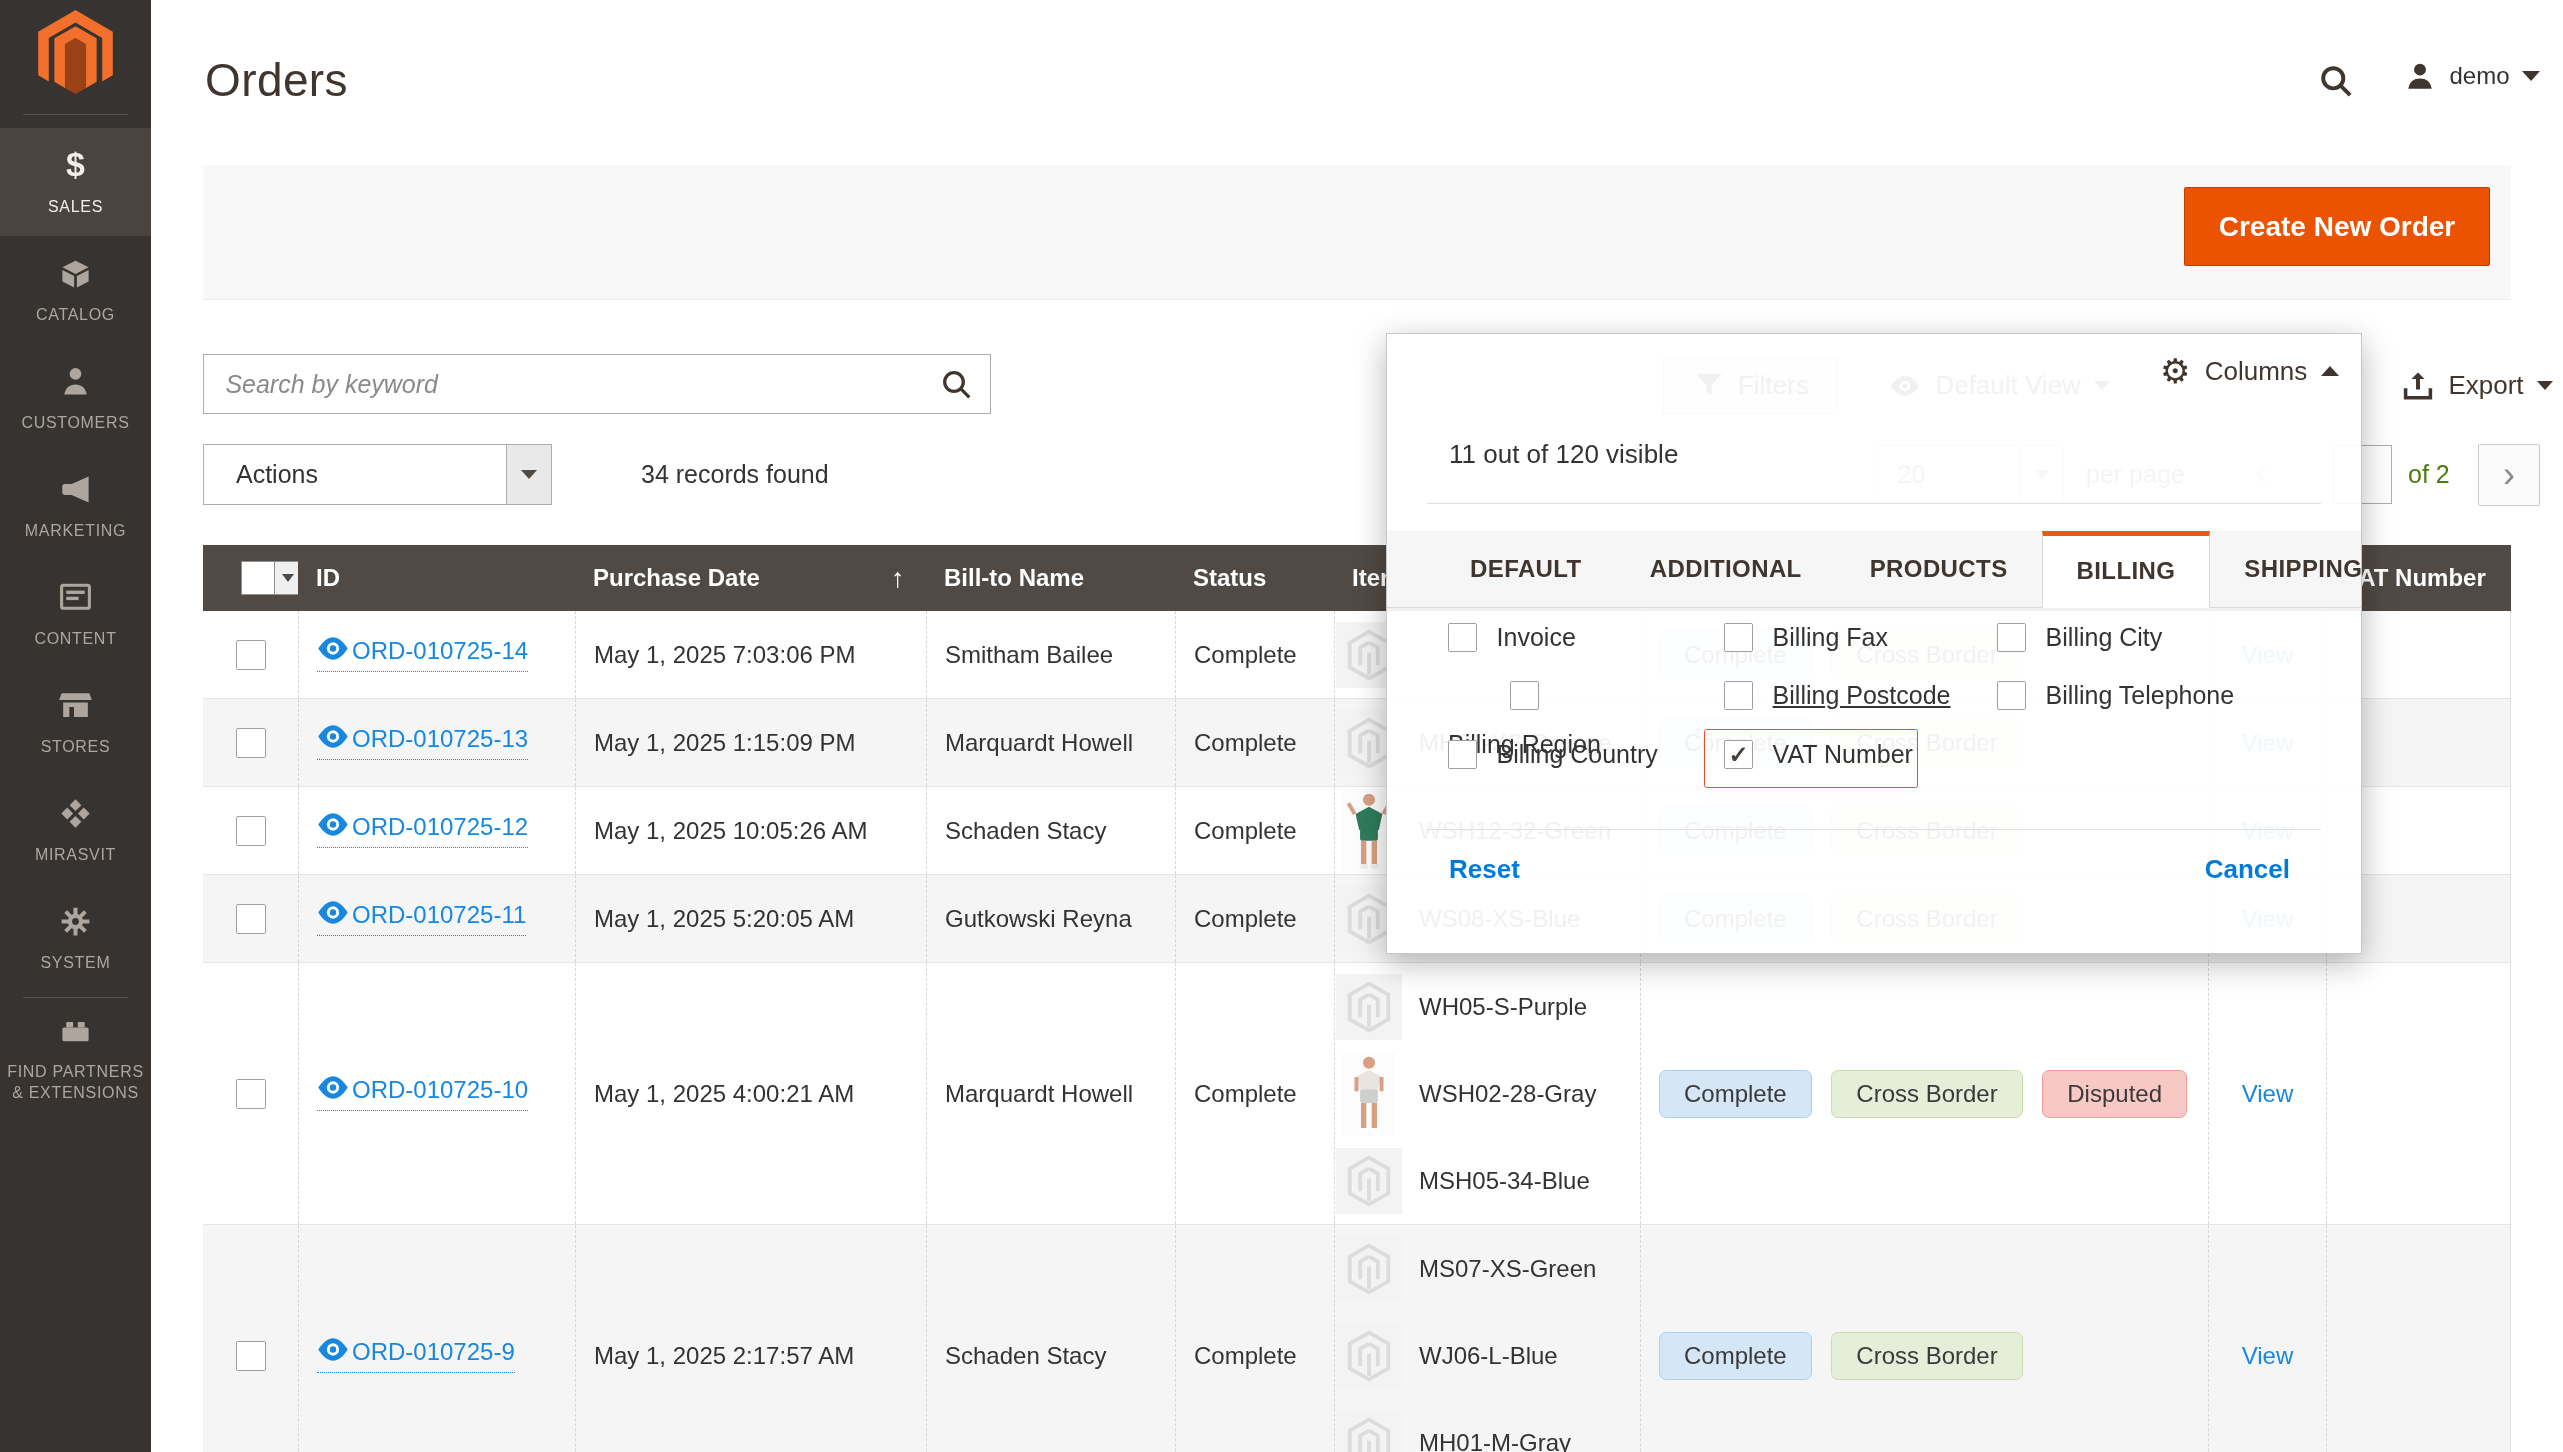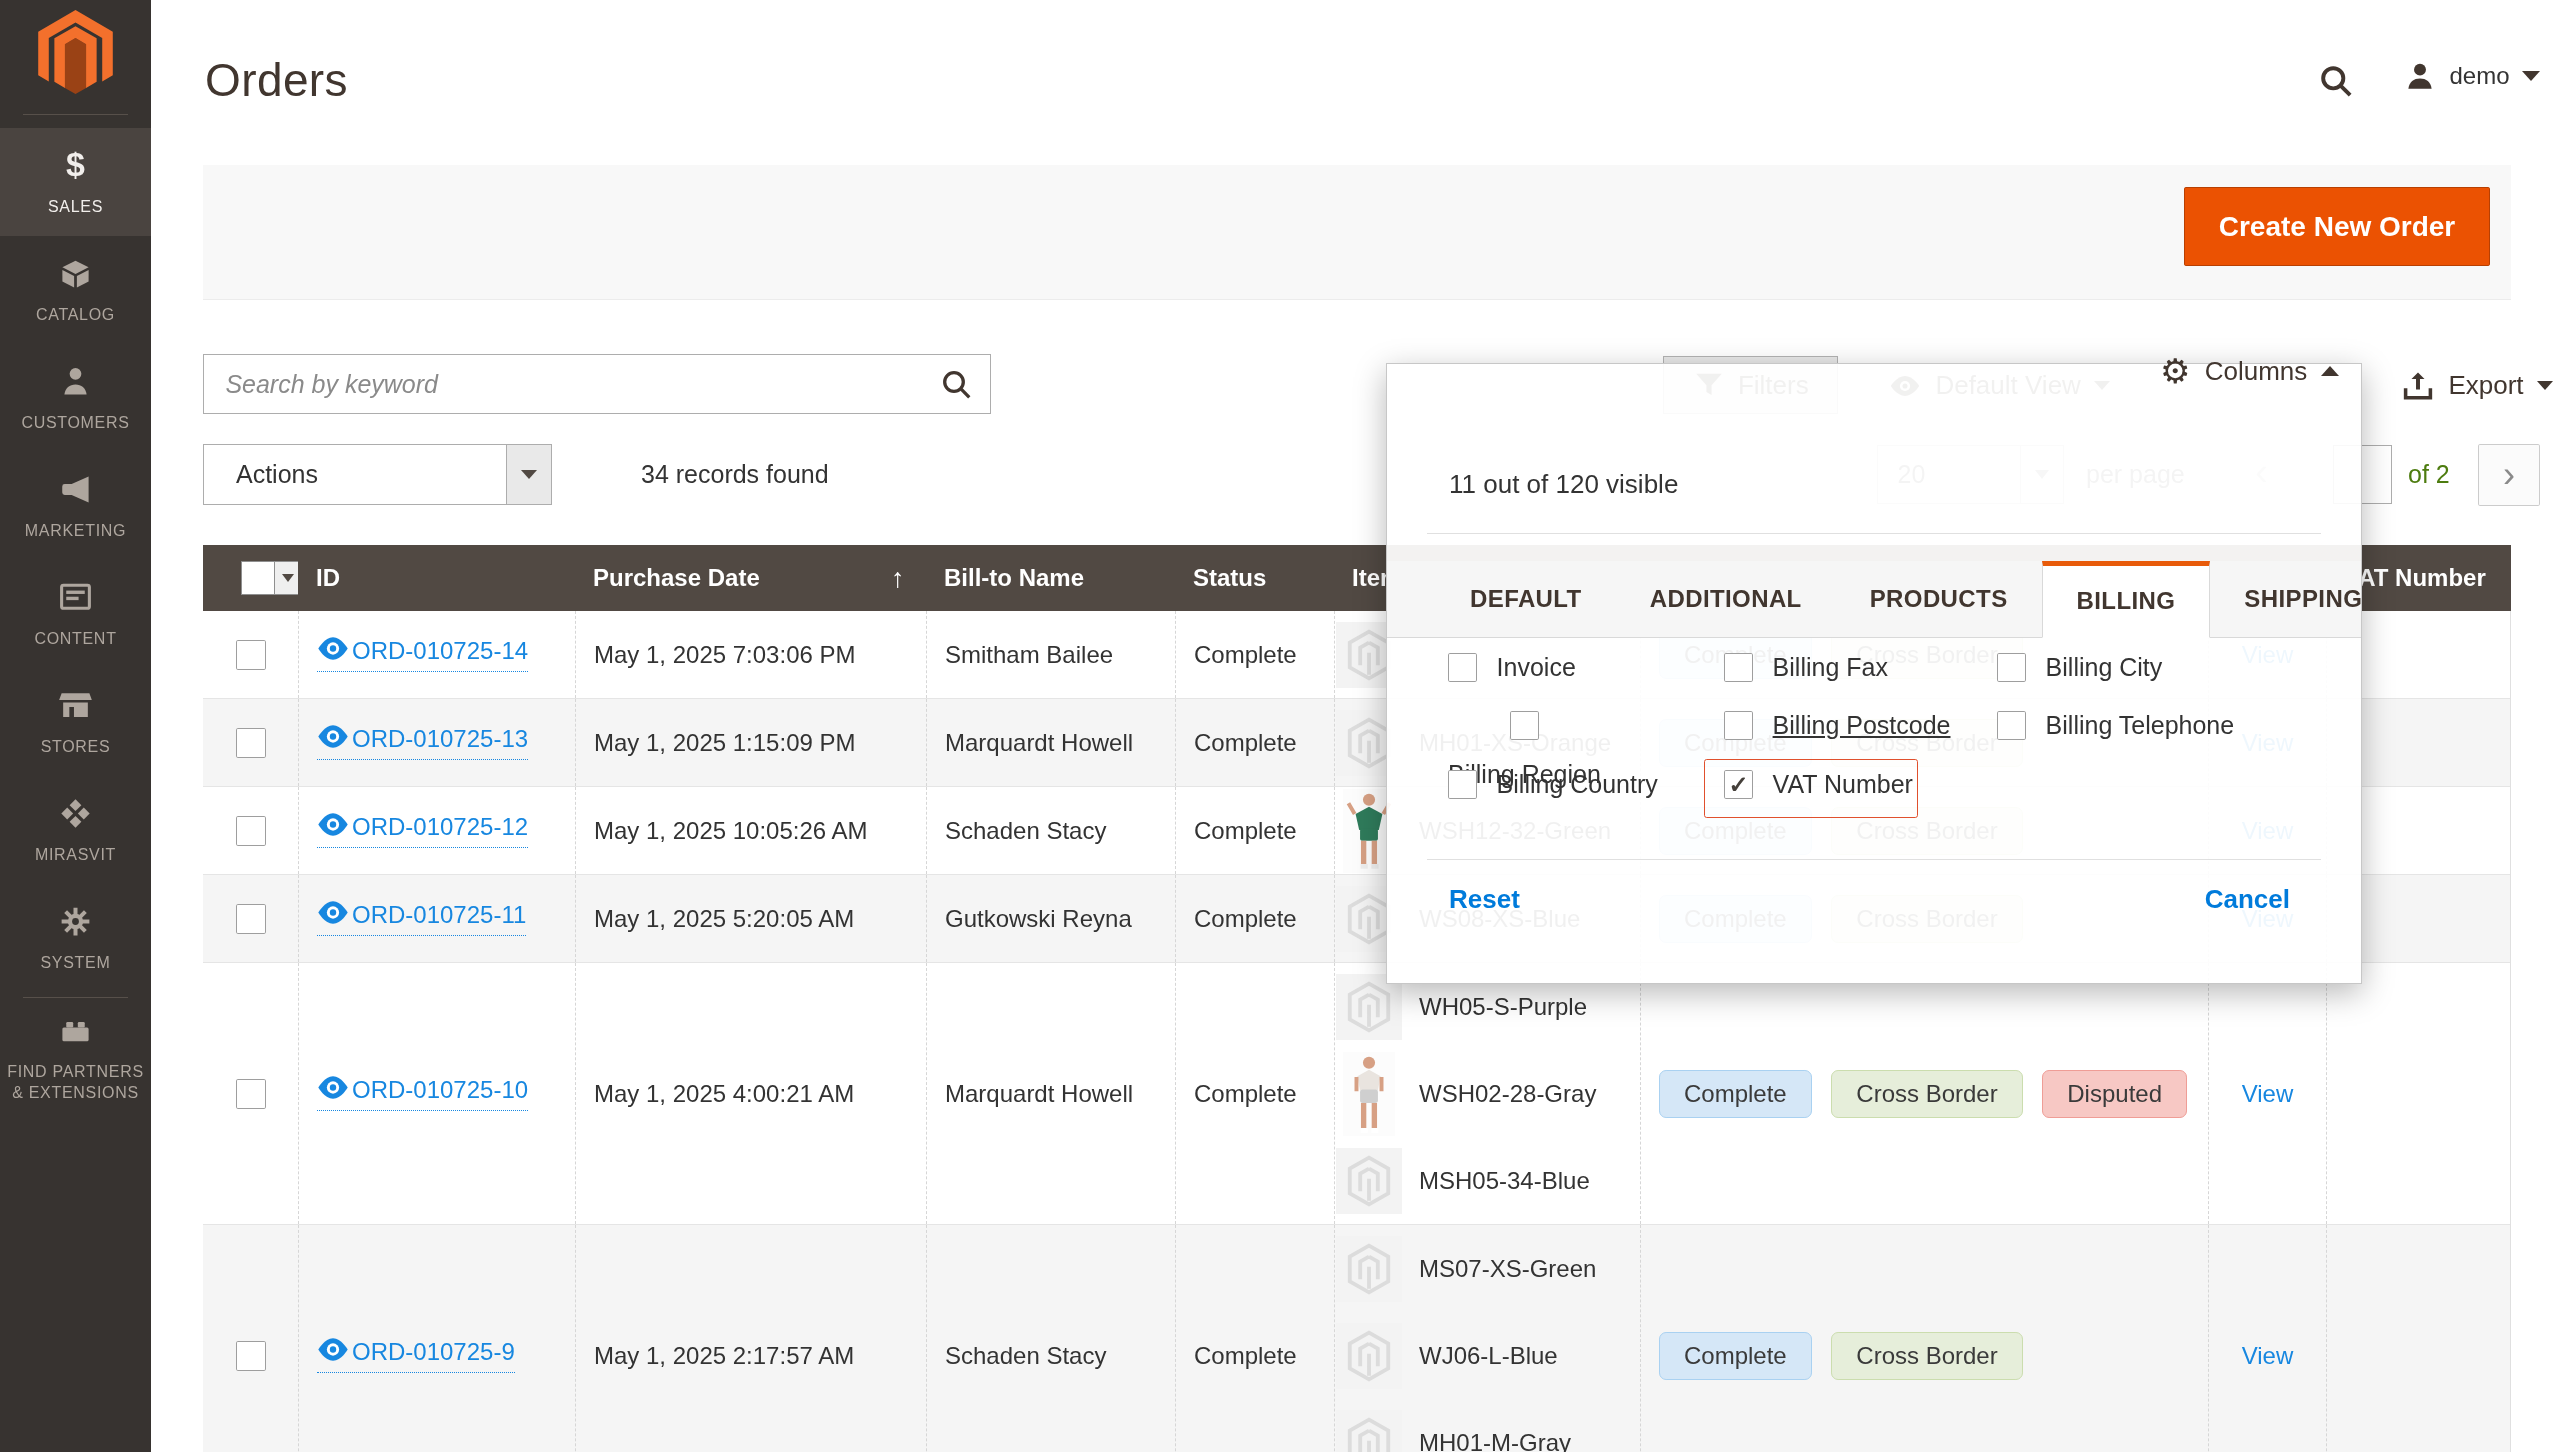--- a/index.html
+++ b/index.html
@@ -95,21 +95,21 @@
   .badges-wrap{display:flex;gap:19.6px;align-items:center}
   .badge{font-size:24px;color:#3a3a3a;padding:9px 24px;border-radius:7.1px;border:1.8px solid transparent;white-space:nowrap}
   .badge.blue{background:#d5e7f7;border-color:#a9d1f1}
   .badge.green{background:#e6eeda;border-color:#cbddae}
   .badge.red{background:#f7c8c4;border-color:#ef9d96}
   .view-link{color:#1787e0;font-size:24px;cursor:pointer}
 
   
   #columns-btn{position:absolute;left:2160px;top:354px;z-index:7;display:flex;align-items:center;gap:14.2px;font-size:26px;color:#41362f;cursor:pointer}
   #columns-btn .glyph{font-size:34px;color:#41362f}
-  #col-panel{position:absolute;left:1386px;top:363px;width:976px;height:621px;background:rgba(255,255,255,0.93);
+  #col-panel{position:absolute;left:1386px;top:333px;width:976px;height:621px;background:rgba(255,255,255,0.93);
     border:0.9px solid #c7c7c7;box-shadow:0 9px 30px rgba(0,0,0,0.28);z-index:6}
   #cp-summary{position:absolute;left:62px;top:105px;font-size:26px;color:#333}
   .cp-divider{position:absolute;left:40px;right:40px;border-top:0.9px solid #e0e0e0}
   #cp-tabs{position:absolute;left:0;right:0;top:197px;height:77px;background:#f6f6f6;border-bottom:0.9px solid #d9d9d9;
     display:flex;align-items:stretch;padding-left:49px}
   .cp-tab{display:flex;align-items:center;padding:0 34px;font-size:24px;font-weight:700;color:#41362f;letter-spacing:0.4px;cursor:pointer}
   .cp-tab.active{background:#fff;border:0.9px solid #d9d9d9;border-bottom:0.9px solid #fff;border-top:5.3px solid #e85b0a;margin-bottom:-0.9px}
   .cp-opt{position:absolute;display:flex;align-items:center;gap:19.6px;font-size:25px;color:#333;cursor:pointer}
   .cp-box{width:29px;height:29px;border:0.9px solid #9e9e9e;border-radius:1.8px;background:#fff;flex:none;
     display:flex;align-items:center;justify-content:center;font-size:24px;font-weight:700;color:#45403b}

